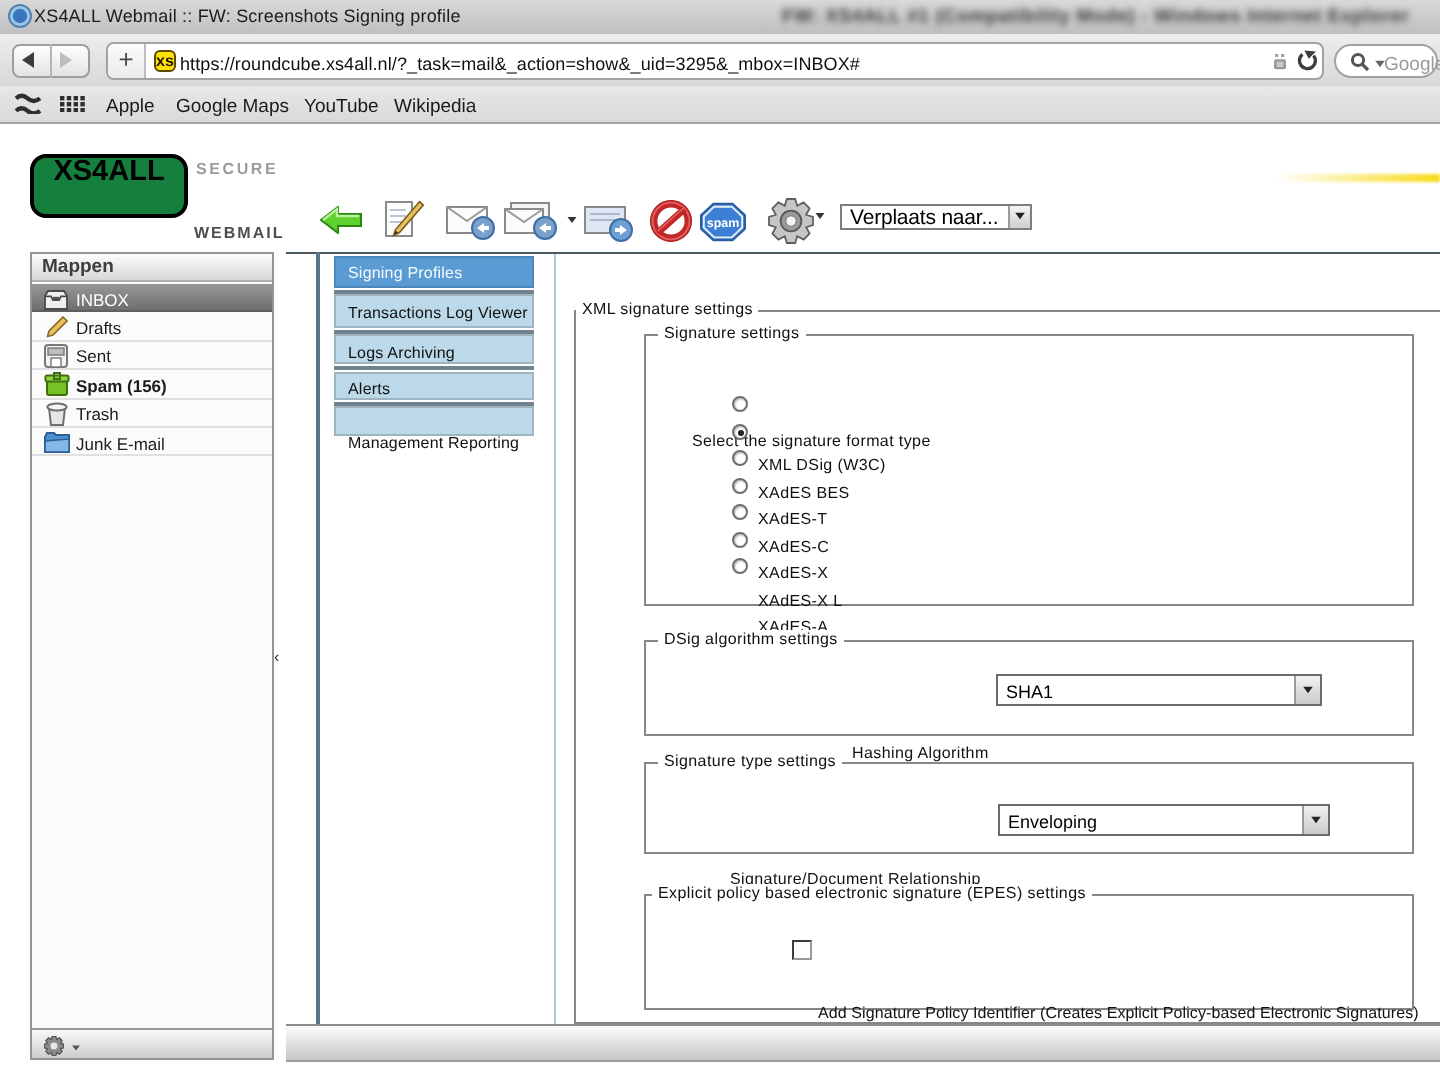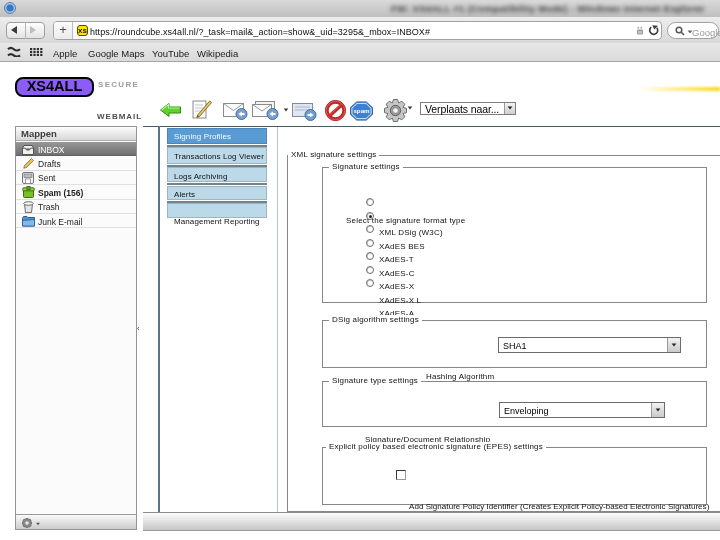--- a/index.html
+++ b/index.html
@@ -34,21 +34,21 @@
 #urltext { left:36px; top:5px; font-size:9px; color:#101010; letter-spacing:0.05px; }
 #searchbox { left:667px; top:5px; width:52px; height:17px; border:1px solid #a2a2a2;
   border-radius:9px; background:#fff; }
 
 
 #bmbar { left:0; top:43px; width:720px; height:19px;
   background:linear-gradient(#e7e7e7,#dadada); border-bottom:1px solid #a5a5a5; }
 .bmlink { top:4.5px; font-size:9.5px; color:#1a1a1a; }
 
 
-#logo { left:15px; top:77px; width:79px; height:20px; background:#8b5cf6;
+#logo { left:15px; top:77px; width:79px; height:32px; background:#15803d;
   border:2.5px solid #000; border-radius:8px; color:#000; font-weight:bold;
   font-size:14.5px; text-align:center; line-height:14px; letter-spacing:0px; }
 #secure { left:98px; top:79.5px; font-size:8px; font-weight:bold; color:#9c9c9c; letter-spacing:1.3px; }
 #webmailtxt { left:97px; top:87.5px; font-size:8px; font-weight:bold; color:#4e4e4e; letter-spacing:1px;margin-top:24px; }
 
 
 #verplaats { left:420px; top:102px; width:96px; height:13px; background:#fff;
   border:1px solid #7e7e7e; font-size:10.5px; color:#000; }
 #verplaats .txt { position:absolute; left:4px; top:-0.5px; letter-spacing:-0.1px; }
 #verplaats .btn { position:absolute; right:0px; top:0px; width:11px; height:11px;
@@ -104,20 +104,21 @@
 <body>
 <div id="page">
 
   <div class="abs" id="titlebar">
     <svg class="abs" style="left:4px;top:2px" width="12" height="12" viewBox="0 0 12 12">
       <circle cx="6" cy="6" r="5.5" fill="#9ec7e8"></circle>
       <circle cx="6" cy="6" r="5.5" fill="none" stroke="#5580b0" stroke-width="1"></circle>
       <circle cx="6" cy="6" r="3.6" fill="#3a76c0"></circle>
       <path d="M3.5 8.5 L7 5 L8.5 3.5 L5 7 Z" fill="#fff"></path>
     </svg>
+    <div class="abs" id="title-text">XS4ALL Webmail :: FW: Screenshots Signing profile</div>
     <div class="abs" id="title-blur">FW: XS4ALL #1 (Compatibility Mode) - Windows Internet Explorer</div>
   </div>
 
   <div class="abs" id="toolbar">
     <div class="abs" id="navgroup"></div>
     <div class="abs" id="navdiv"></div>
     <div class="abs tri-left" style="left:11px;top:9px"></div>
     <div class="abs tri-right" style="left:30px;top:9px"></div>
     <div class="abs" id="addressbar">
       <div class="abs" id="plusseg">+</div>
@@ -328,21 +329,21 @@
   <div class="abs radio" style="left:366px;top:252px"></div>
   <div class="abs ftext" style="left:379px;top:252px">XAdES-X</div>
   <div class="abs radio" style="left:366px;top:265.5px"></div>
   <div class="abs ftext" style="left:379px;top:265.5px">XAdES-X L</div>
   <div class="abs radio" style="left:366px;top:279px"></div>
   <div class="abs ftext" style="left:379px;top:279px">XAdES-A</div>
 
   <div class="abs fieldset" style="left:322px;top:320px;width:385px;height:48px"></div>
   <div class="abs legend" style="left:329px;top:315px">DSig algorithm settings</div>
   <div class="abs ftext" style="left:426px;top:342px">Hashing Algorithm</div>
-  <div class="abs select" style="left:498px;top:337px;width:183px">
+  <div class="abs select" style="left:498px;top:337px;width:163px">
     <div class="stxt">SHA1</div>
     <div class="sbtn">
         <div class="downtri" style="margin:5px auto 0;transform:scale(0.8)"></div>
       </div>
   </div>
 
   <div class="abs fieldset" style="left:322px;top:381px;width:385px;height:46px"></div>
   <div class="abs legend" style="left:329px;top:376px">Signature type settings</div>
   <div class="abs ftext" style="left:365px;top:405px">Signature/Document Relationship</div>
   <div class="abs select" style="left:499px;top:402px;width:166px">

